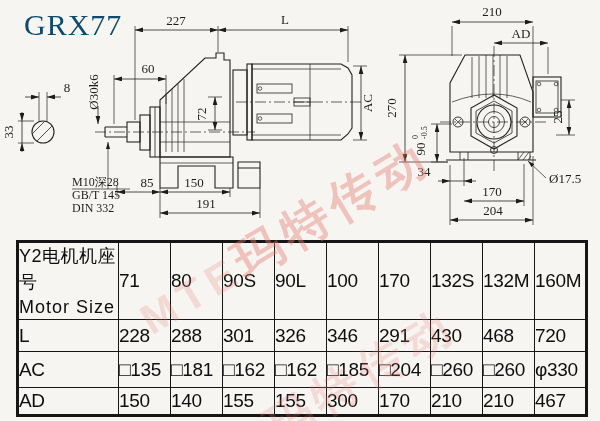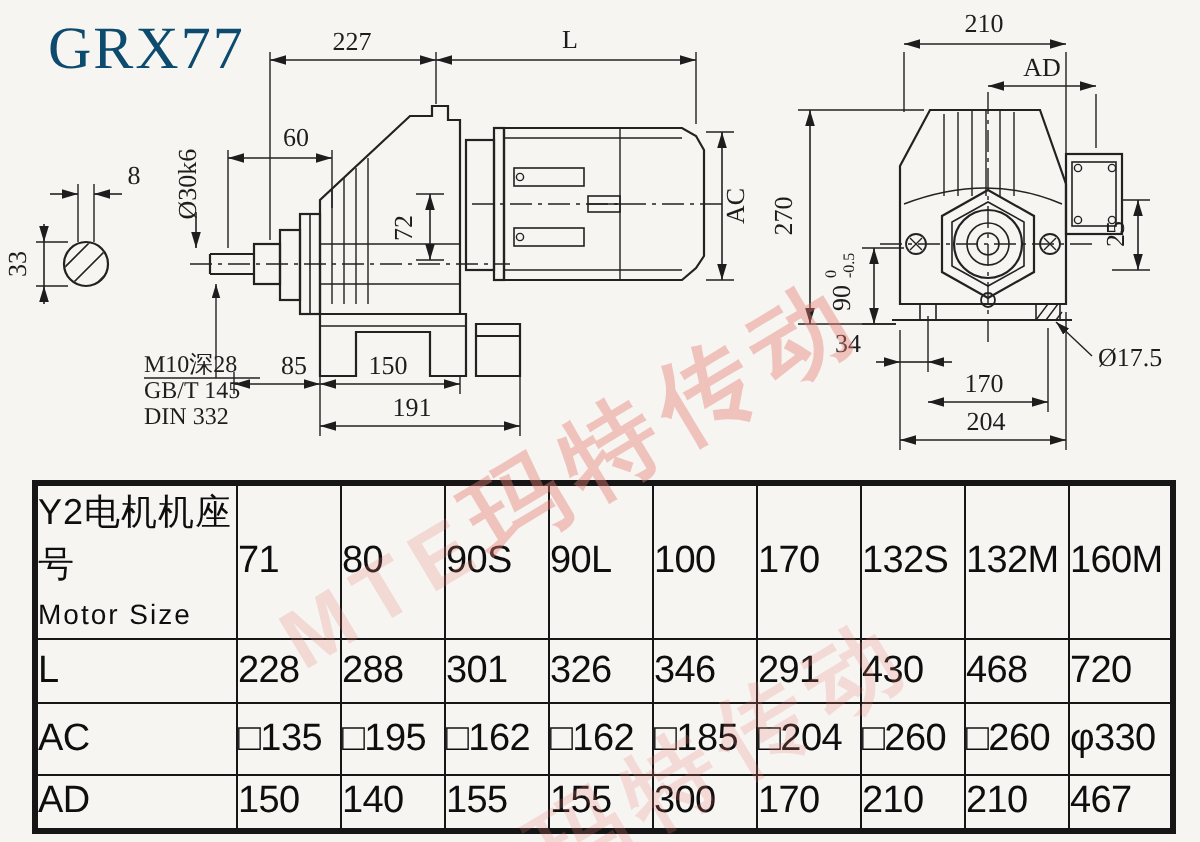--- a/index.html
+++ b/index.html
@@ -15,21 +15,21 @@
              transform:rotate(-31deg);font-size:48px;letter-spacing:7px;font-weight:bold;}
   .wm1{left:120px;top:205px;color:rgba(231,125,114,0.42);}
   .wm1 .latin{opacity:.55;font-size:42px;}
   .wm2{left:255px;top:345px;color:rgba(231,125,114,0.22);font-size:46px;}
   table.dims{position:absolute;left:16px;top:240px;z-index:2;border-collapse:collapse;table-layout:fixed;
              width:569px;color:#0e0e0e;border:3px solid #161616;}
   table.dims td{border:1.8px solid #161616;text-align:left;vertical-align:middle;padding:0;
                 font-size:19px;letter-spacing:-0.3px;overflow:hidden;}
   tr.r-head{height:62px;} tr.r-l{height:32px;} tr.r-ac{height:36px;} tr.r-ad{height:28px;}
   td.head-cell div.cn{font-size:18px;letter-spacing:0.5px;line-height:26px;}
-  td.head-cell div.en{font-size:14px;letter-spacing:1px;line-height:24px;}
+  td.head-cell div.en{font-size:18px;letter-spacing:1px;line-height:24px;}
 </style>
 </head>
 <body>
 
 <div class="canvas">
 
   <div class="title">GRX77</div>
 
   <svg class="drawing" width="600" height="240" viewBox="0 0 600 240">
     <defs>
@@ -239,21 +239,21 @@
         <td>326</td>
         <td>346</td>
         <td>291</td>
         <td>430</td>
         <td>468</td>
         <td>720</td>
       </tr>
       <tr class="r-ac">
         <td>AC</td>
         <td>□135</td>
-        <td>□195</td>
+        <td>□181</td>
         <td>□162</td>
         <td>□162</td>
         <td>□185</td>
         <td>□204</td>
         <td>□260</td>
         <td>□260</td>
         <td>φ330</td>
       </tr>
       <tr class="r-ad">
         <td>AD</td>

